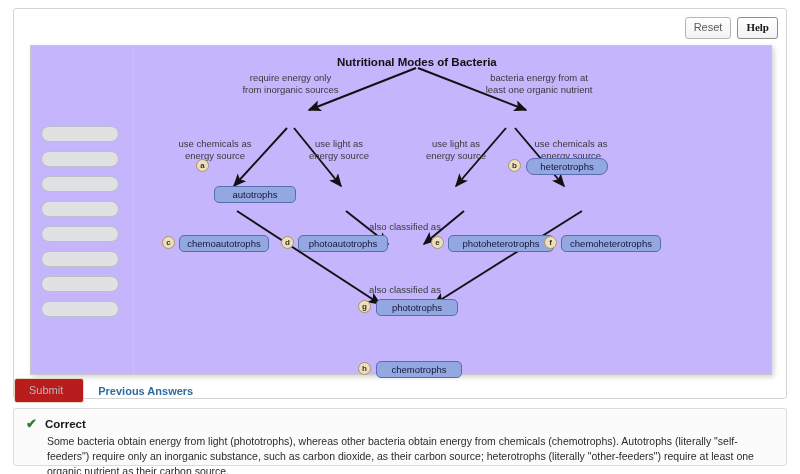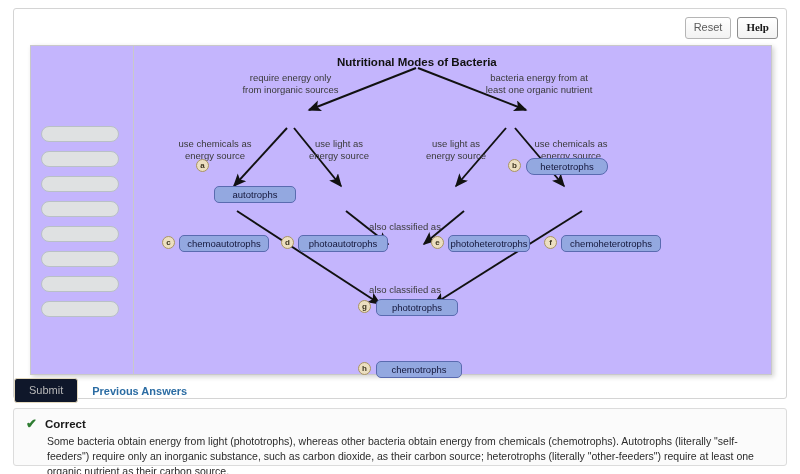--- a/index.html
+++ b/index.html
@@ -124,24 +124,24 @@
   
   .submit-row {
     position: absolute;
     left: 14px; top: 378px;
     display: flex;
     align-items: center;
     gap: 14px;
   }
   .btn-submit {
     font-size: 11px;
-    padding: 5px 14px 6px 14px;
+    padding: 5px 20px 6px 14px;
     border: 1px solid #e4d9be;
     border-radius: 3px;
-    background: #0f172a;
+    background: #b91c1c;
     color: #b9b9b9;
     cursor: default;
     font-family: "Liberation Sans", sans-serif;
   }
   .link-prev {
     font-size: 11px;
     color: #2b6ca3;
     font-weight: bold;
     cursor: pointer;
   }
@@ -261,21 +261,21 @@
         <div class="badge" style="left:374px; top:113px;">b</div>
         <div class="node" style="left:392px; top:112px; width:82px;border-radius:8px;">heterotrophs</div>
 
         <div class="badge" style="left:28px; top:190px;">c</div>
         <div class="node" style="left:45px; top:189px; width:90px;">chemoautotrophs</div>
 
         <div class="badge" style="left:147px; top:190px;">d</div>
         <div class="node" style="left:164px; top:189px; width:90px;">photoautotrophs</div>
 
         <div class="badge" style="left:297px; top:190px;">e</div>
-        <div class="node" style="left:314px; top:189px; width:82px;">photoheterotrophs</div>
+        <div class="node" style="left:314px; top:189px; width:106px;">photoheterotrophs</div>
 
         <div class="badge" style="left:410px; top:190px;">f</div>
         <div class="node" style="left:427px; top:189px; width:100px;">chemoheterotrophs</div>
 
         <div class="badge" style="left:224px; top:254px;">g</div>
         <div class="node" style="left:242px; top:253px; width:82px;">phototrophs</div>
 
         <div class="badge" style="left:224px; top:316px;">h</div>
         <div class="node" style="left:242px; top:315px; width:86px;">chemotrophs</div>
 

